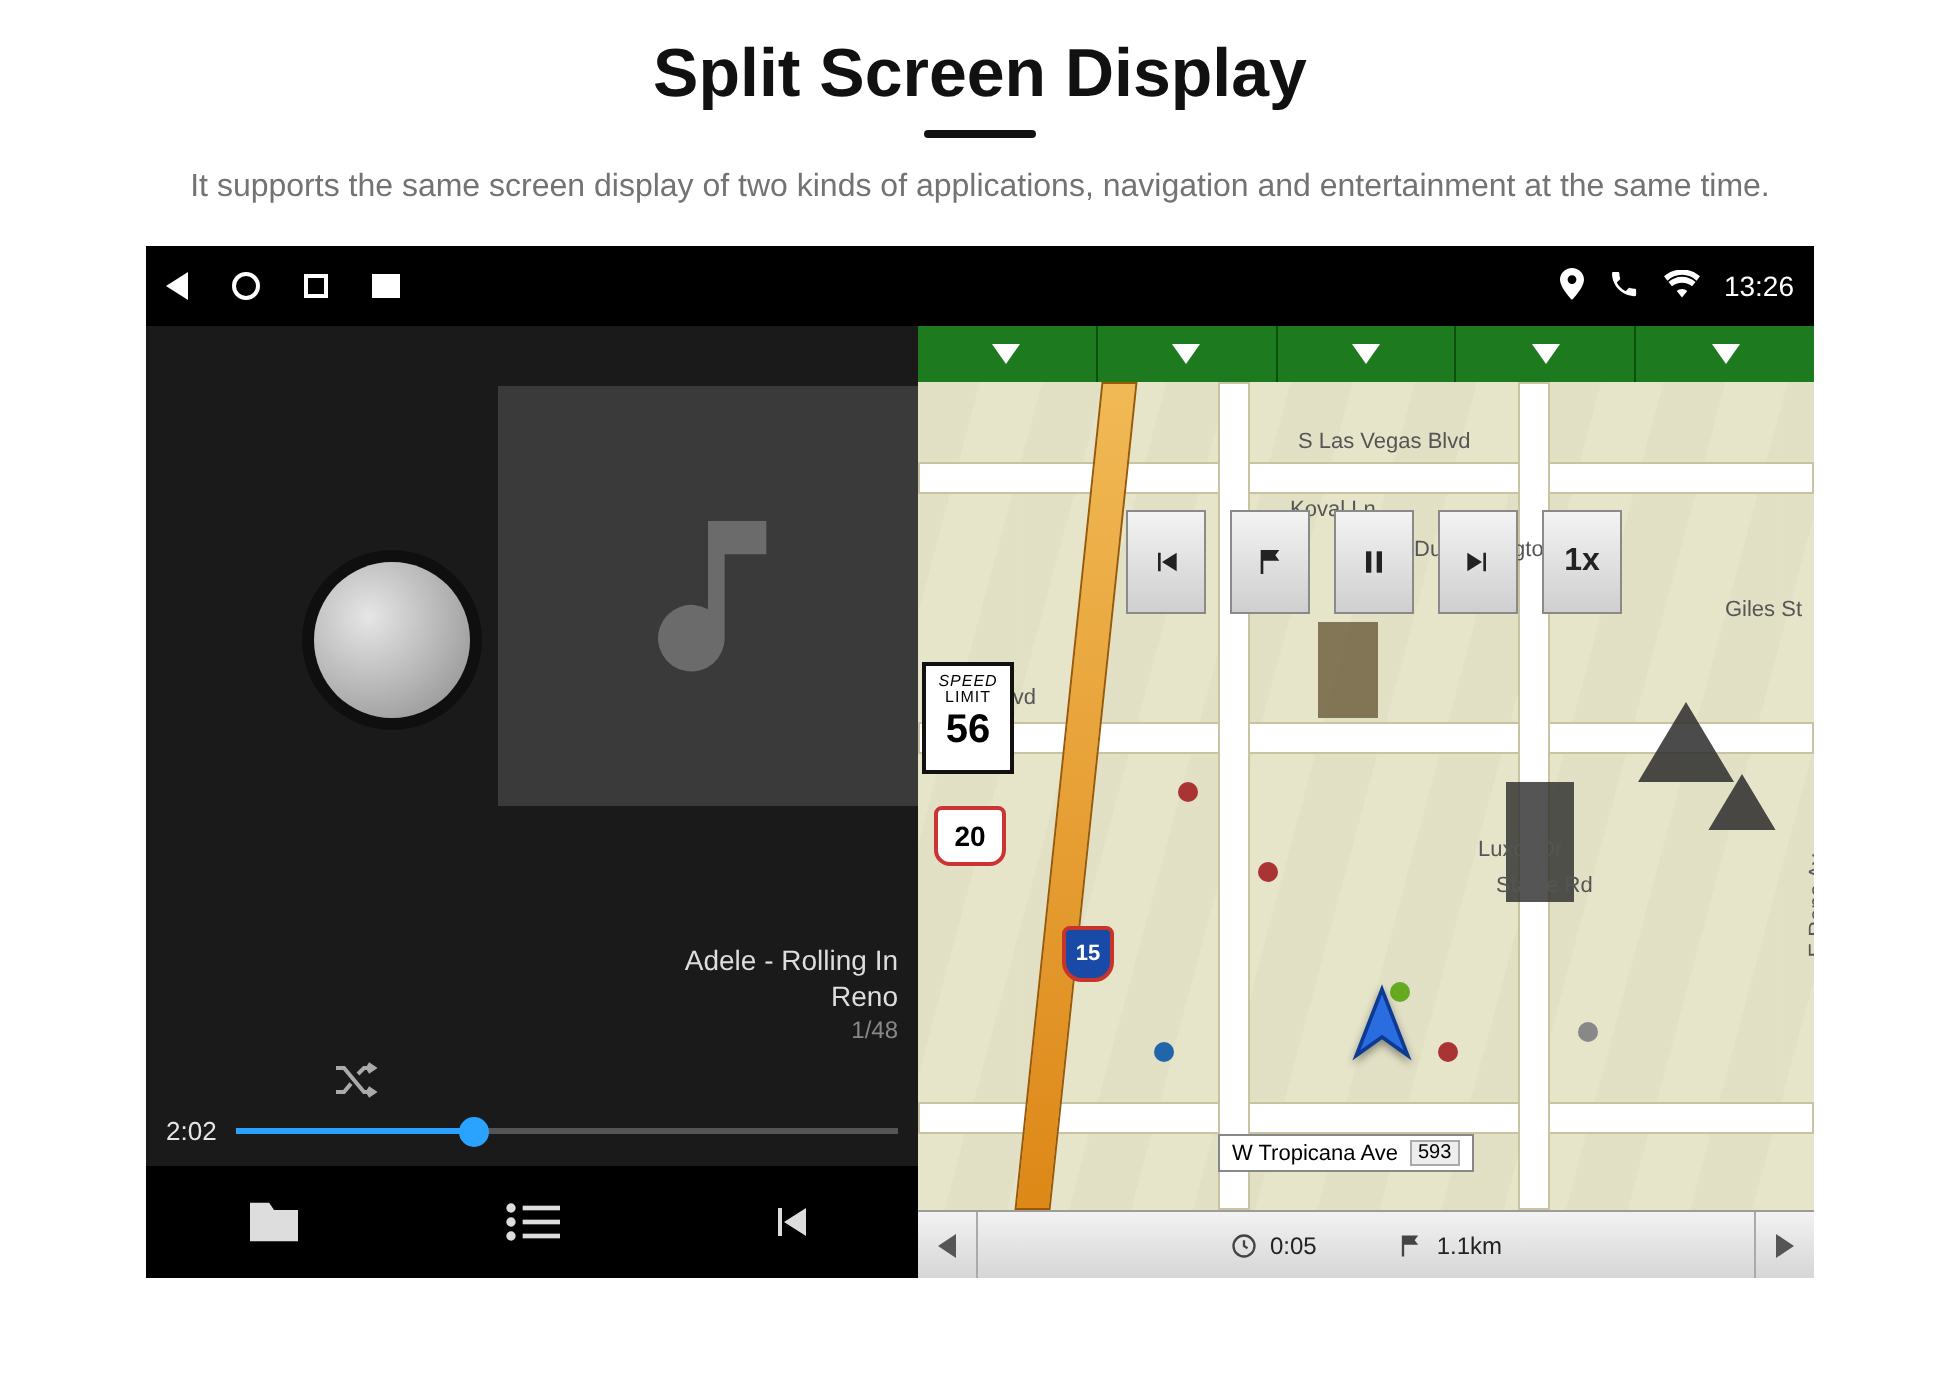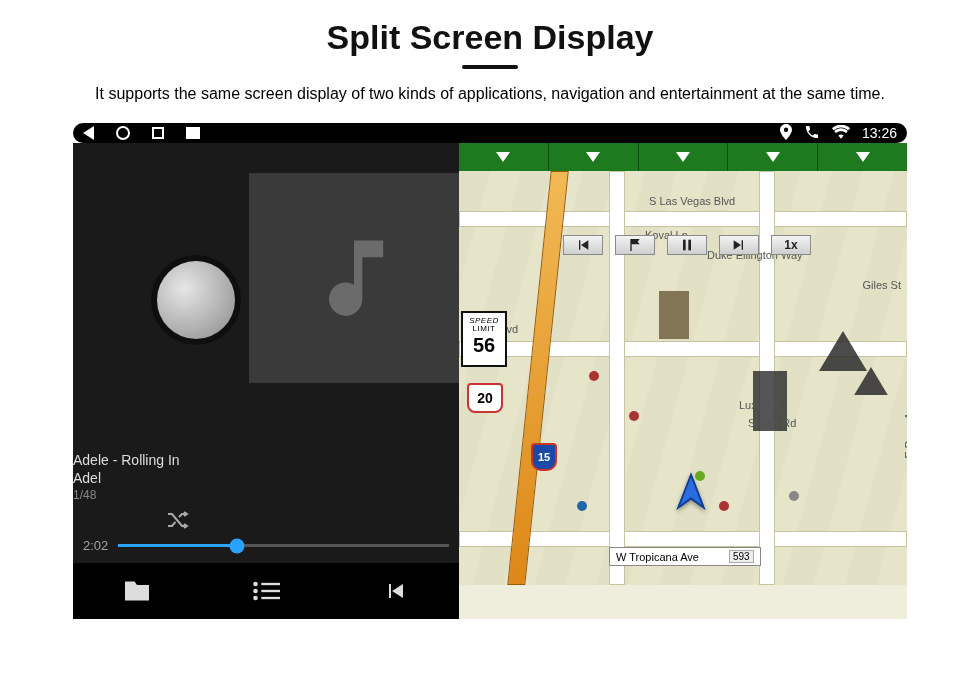--- a/index.html
+++ b/index.html
@@ -1,41 +1,41 @@
 <!DOCTYPE html>
 <html><head>
 <meta charset="utf-8">
 <style>
 * { box-sizing: border-box; margin: 0; padding: 0; }
 html, body { width: 980px; height: 696px; font-family: Arial, Helvetica, sans-serif; background: #fff; }
 .page-title { font-size: 34px; font-weight: 700; text-align: center; padding-top: 18px; color: #111; }
 .title-underline { width: 56px; height: 4px; background: #111; margin: 8px auto 14px; border-radius: 2px; }
-.page-desc { color: #000000; font-size: 16px; text-align: center; width: 820px; margin: 0 auto 18px; line-height: 1.4; }
+.page-desc { color: #737373; font-size: 16px; text-align: center; width: 820px; margin: 0 auto 18px; line-height: 1.4; }
 .device { width: 834px; height: 508px; margin: 0 auto; position: relative; }
-.statusbar { height: 20px; background: #000; color: #fff; display: flex; align-items: center; padding: 0 10px; font-size: 14px; border-radius: 13px; }
+.statusbar { height: 40px; background: #000; color: #fff; display: flex; align-items: center; padding: 0 10px; font-size: 14px; }
 .sb-left { display: flex; align-items: center; gap: 22px; }
 .sb-sep { flex: 1; }
 .sb-right { display: flex; align-items: center; gap: 12px; }
 .nav-tri { width: 0; height: 0; border-top: 7px solid transparent; border-bottom: 7px solid transparent; border-right: 11px solid #fff; }
 .nav-circ { width: 14px; height: 14px; border: 2px solid #fff; border-radius: 50%; }
 .nav-sq { width: 12px; height: 12px; border: 2px solid #fff; }
 .nav-img { width: 14px; height: 12px; background: #fff; }
 .sb-ico { display: inline-block; }
 .splitwrap { display: flex; height: calc(100% - 32px); }
 
 .music { width: 386px; background: #1a1a1a; color: #eee; position: relative; display: flex; flex-direction: column; }
 .album-zone { flex: 1; display: flex; align-items: center; justify-content: center; position: relative; }
 .album-art { width: 210px; height: 210px; background: #3a3a3a; display: flex; align-items: center; justify-content: center; position: absolute; top: 30px; right: 0; }
 .album-art svg { width: 100px; height: 100px; fill: #6b6b6b; }
 .big-knob { width: 78px; height: 78px; border-radius: 50%; background: radial-gradient(circle at 35% 35%, #e6e6e6, #8a8a8a); box-shadow: 0 0 0 6px rgba(0,0,0,.4); position: absolute; left: 84px; top: 118px; }
-.trackmeta { text-align: left; font-size: 14px; color: #ddd; }
+.trackmeta { text-align: right; padding-right: 10px; font-size: 14px; color: #ddd; }
 .trackmeta .line { margin-top: 2px; }
 .shuffle-row { display: flex; align-items: center; padding: 0 12px; margin-top: 6px; }
 .shuffle-ico { width: 28px; height: 24px; color: #bbb; margin-left: 78px; }
-.progress { display: flex; align-items: center; gap: 10px; padding: 6px 10px 10px; font-size: 13px; color: #a3a3a3; }
+.progress { display: flex; align-items: center; gap: 10px; padding: 6px 10px 10px; font-size: 13px; color: #e5e5e5; }
 .bar { flex: 1; height: 3px; background: #555; position: relative; }
 .bar .fill { position: absolute; left: 0; top: 0; bottom: 0; width: 36%; background: #29a3ff; }
 .bar .handle { position: absolute; left: 36%; top: 50%; width: 15px; height: 15px; background: #29a3ff; border-radius: 50%; transform: translate(-50%, -50%); }
 .musicbar { height: 56px; background: #000; display: flex; }
 .mbtn { flex: 1; display: flex; align-items: center; justify-content: center; color: #ddd; }
 
 .map { width: 448px; position: relative; background: #efeedd; overflow: hidden; }
 .top-green { height: 28px; background: #1e7a1e; display: flex; }
 .tg-seg { flex: 1; position: relative; border-right: 1px solid #0d4f0d; display: flex; align-items: center; justify-content: center; }
 .tg-seg:last-child { border-right: none; }
@@ -48,31 +48,31 @@
 .street { position: absolute; font-size: 11px; color: #555; white-space: nowrap; }
 .road { position: absolute; background: #fff; border: 1px solid #c8c4a2; }
 .road.h { height: 16px; left: 0; right: 0; }
 .road.v { width: 16px; top: 0; bottom: 0; }
 .highway { position: absolute; background: linear-gradient(#f1b955,#dd8817); border: 1px solid #9a5a05; width: 18px; top: 0; bottom: 0; left: 70px; transform: skewX(-6deg); }
 .hud-turn { position: absolute; left: 4px; top: 36px; width: 96px; height: 90px; background: #1a1a1a; color: #fff; padding: 6px 8px; }
 .hud-turn .arrows { display: flex; gap: 6px; align-items: flex-end; }
 .hud-turn .dist { font-size: 14px; margin-top: 6px; }
 .hud-turn .sub { font-size: 10px; color: #bbb; text-align: right; position: absolute; right: 6px; top: 8px; }
 .ctrl-row { position: absolute; left: 104px; top: 92px; display: flex; gap: 12px; }
-.ctrl-btn { width: 40px; height: 20px; background: linear-gradient(#f3f3f3,#cfcfcf); border: 1px solid #8a8a8a; display: flex; align-items: center; justify-content: center; font-size: 12px; color: #222; font-weight: 600; }
+.ctrl-btn { width: 40px; height: 52px; background: linear-gradient(#f3f3f3,#cfcfcf); border: 1px solid #8a8a8a; display: flex; align-items: center; justify-content: center; font-size: 16px; color: #222; font-weight: 600; }
 .speed-sign { position: absolute; left: 2px; top: 168px; width: 46px; height: 56px; background: #fff; border: 2px solid #111; text-align: center; padding-top: 4px; line-height: 1; }
 .speed-sign .s1 { font-size: 8px; letter-spacing: .5px; font-style: italic; }
 .speed-sign .s2 { font-size: 8px; letter-spacing: .5px; }
 .speed-sign .num { font-size: 20px; font-weight: 700; margin-top: 2px; }
 .route-badge { position: absolute; left: 8px; top: 240px; width: 36px; height: 30px; background: #fff; border: 2px solid #c33; border-radius: 4px 4px 8px 8px; display: flex; align-items: center; justify-content: center; font-weight: 700; font-size: 14px; }
 .shield-15 { position: absolute; left: 72px; top: 300px; width: 26px; height: 28px; background: #1a4aa8; border: 2px solid #c6342a; color: #fff; display: flex; align-items: center; justify-content: center; font-size: 11px; font-weight: 700; border-radius: 4px 4px 10px 10px; }
 .nav-arrow { position: absolute; left: 210px; top: 300px; }
 .nav-arrow svg { filter: drop-shadow(0 2px 2px rgba(0,0,0,.4)); }
 .addr-chip { position: absolute; left: 150px; top: 376px; background: #fff; border: 1px solid #888; font-size: 11px; padding: 2px 6px; display: flex; gap: 6px; align-items: center; }
-.addr-chip .n { background: #eee; border: 1px solid #aaa; padding: 0 3px; font-size: 10px; margin-left: 24px; }
+.addr-chip .n { background: #eee; border: 1px solid #aaa; padding: 0 3px; font-size: 10px; }
 .poi { position: absolute; width: 10px; height: 10px; border-radius: 50%; }
 .bottombar { position: absolute; left: 0; right: 0; bottom: 0; height: 34px; background: linear-gradient(#f2f2f2,#d6d6d6); border-top: 1px solid #9c9c9c; display: flex; align-items: center; font-size: 12px; color: #222; }
 .bb-seg { display: flex; align-items: center; gap: 6px; padding: 0 10px; border-right: 1px solid #aaa; height: 100%; }
 .bb-seg:last-child { border-right: none; margin-left: auto; }
 .chev { width: 0; height: 0; border-top: 6px solid transparent; border-bottom: 6px solid transparent; }
 .chev.l { border-right: 9px solid #555; }
 .chev.r { border-left: 9px solid #555; }
 .watermark { position: absolute; left: 50%; bottom: 36px; transform: translateX(-50%); font-size: 26px; font-style: italic; color: rgba(60,60,60,.25); pointer-events: none; letter-spacing: 1px; }
 .pyr { position: absolute; width: 0; height: 0; border-left: 24px solid transparent; border-right: 24px solid transparent; border-bottom: 40px solid #2b2b2b; opacity: .85; }
 .bld { position: absolute; background: #2b2b2b; opacity: .8; }
@@ -120,21 +120,21 @@
       <div class="album-zone">
         <div class="album-art">
           <svg viewBox="0 0 24 24">
               <path d="M12 3v10.6A4 4 0 1 0 14 17V7h5V3h-7z"></path>
             </svg>
         </div>
         <div class="big-knob"></div>
       </div>
       <div class="trackmeta">
         <div class="line">Adele - Rolling In</div>
-        <div class="line">Adel</div>
+        <div class="line">Reno</div>
         <div class="line" style="color:#888;font-size:12px">1/48</div>
       </div>
       <div class="shuffle-row">
         <span class="shuffle-ico">
           <svg viewBox="0 0 24 24" width="28" height="24" fill="none" stroke="#aaa" stroke-width="2">
               <path d="M3 6h4l10 12h4"></path>
               <path d="M3 18h4l3.5-4.2"></path>
               <path d="M14 9l3-3h4"></path>
               <path d="M19 4l3 2-3 2"></path>
               <path d="M19 16l3 2-3 2"></path>
@@ -260,16 +260,39 @@
       </div>
 
       <div class="speed-sign">
         <div class="s1">SPEED</div>
         <div class="s2">LIMIT</div>
         <div class="num">56</div>
       </div>
       <div class="route-badge">20</div>
       <div class="shield-15">15</div>
 
+      <div class="bottombar">
+        <div class="bb-seg">
+            <span class="chev l"></span>
+          </div>
+        <div class="bb-seg" style="flex:1;justify-content:center;gap:40px">
+          <span style="display:flex;align-items:center;gap:6px">
+            <svg width="14" height="14" viewBox="0 0 24 24" fill="#444">
+                <circle cx="12" cy="12" r="9" fill="none" stroke="#444" stroke-width="2"></circle>
+                <path d="M12 7v5l3 2" stroke="#444" stroke-width="2" fill="none"></path>
+              </svg>
+            <span>0:05</span>
+          </span>
+          <span style="display:flex;align-items:center;gap:6px">
+            <svg width="14" height="14" viewBox="0 0 24 24" fill="#444">
+                <path d="M5 3h2v18H5zM7 3h12l-3 4 3 4H7z"></path>
+              </svg>
+            <span>1.1km</span>
+          </span>
+        </div>
+        <div class="bb-seg">
+            <span class="chev r"></span>
+          </div>
+      </div>
 
     </div>
   </div>
 </div>
 
 </body></html>

